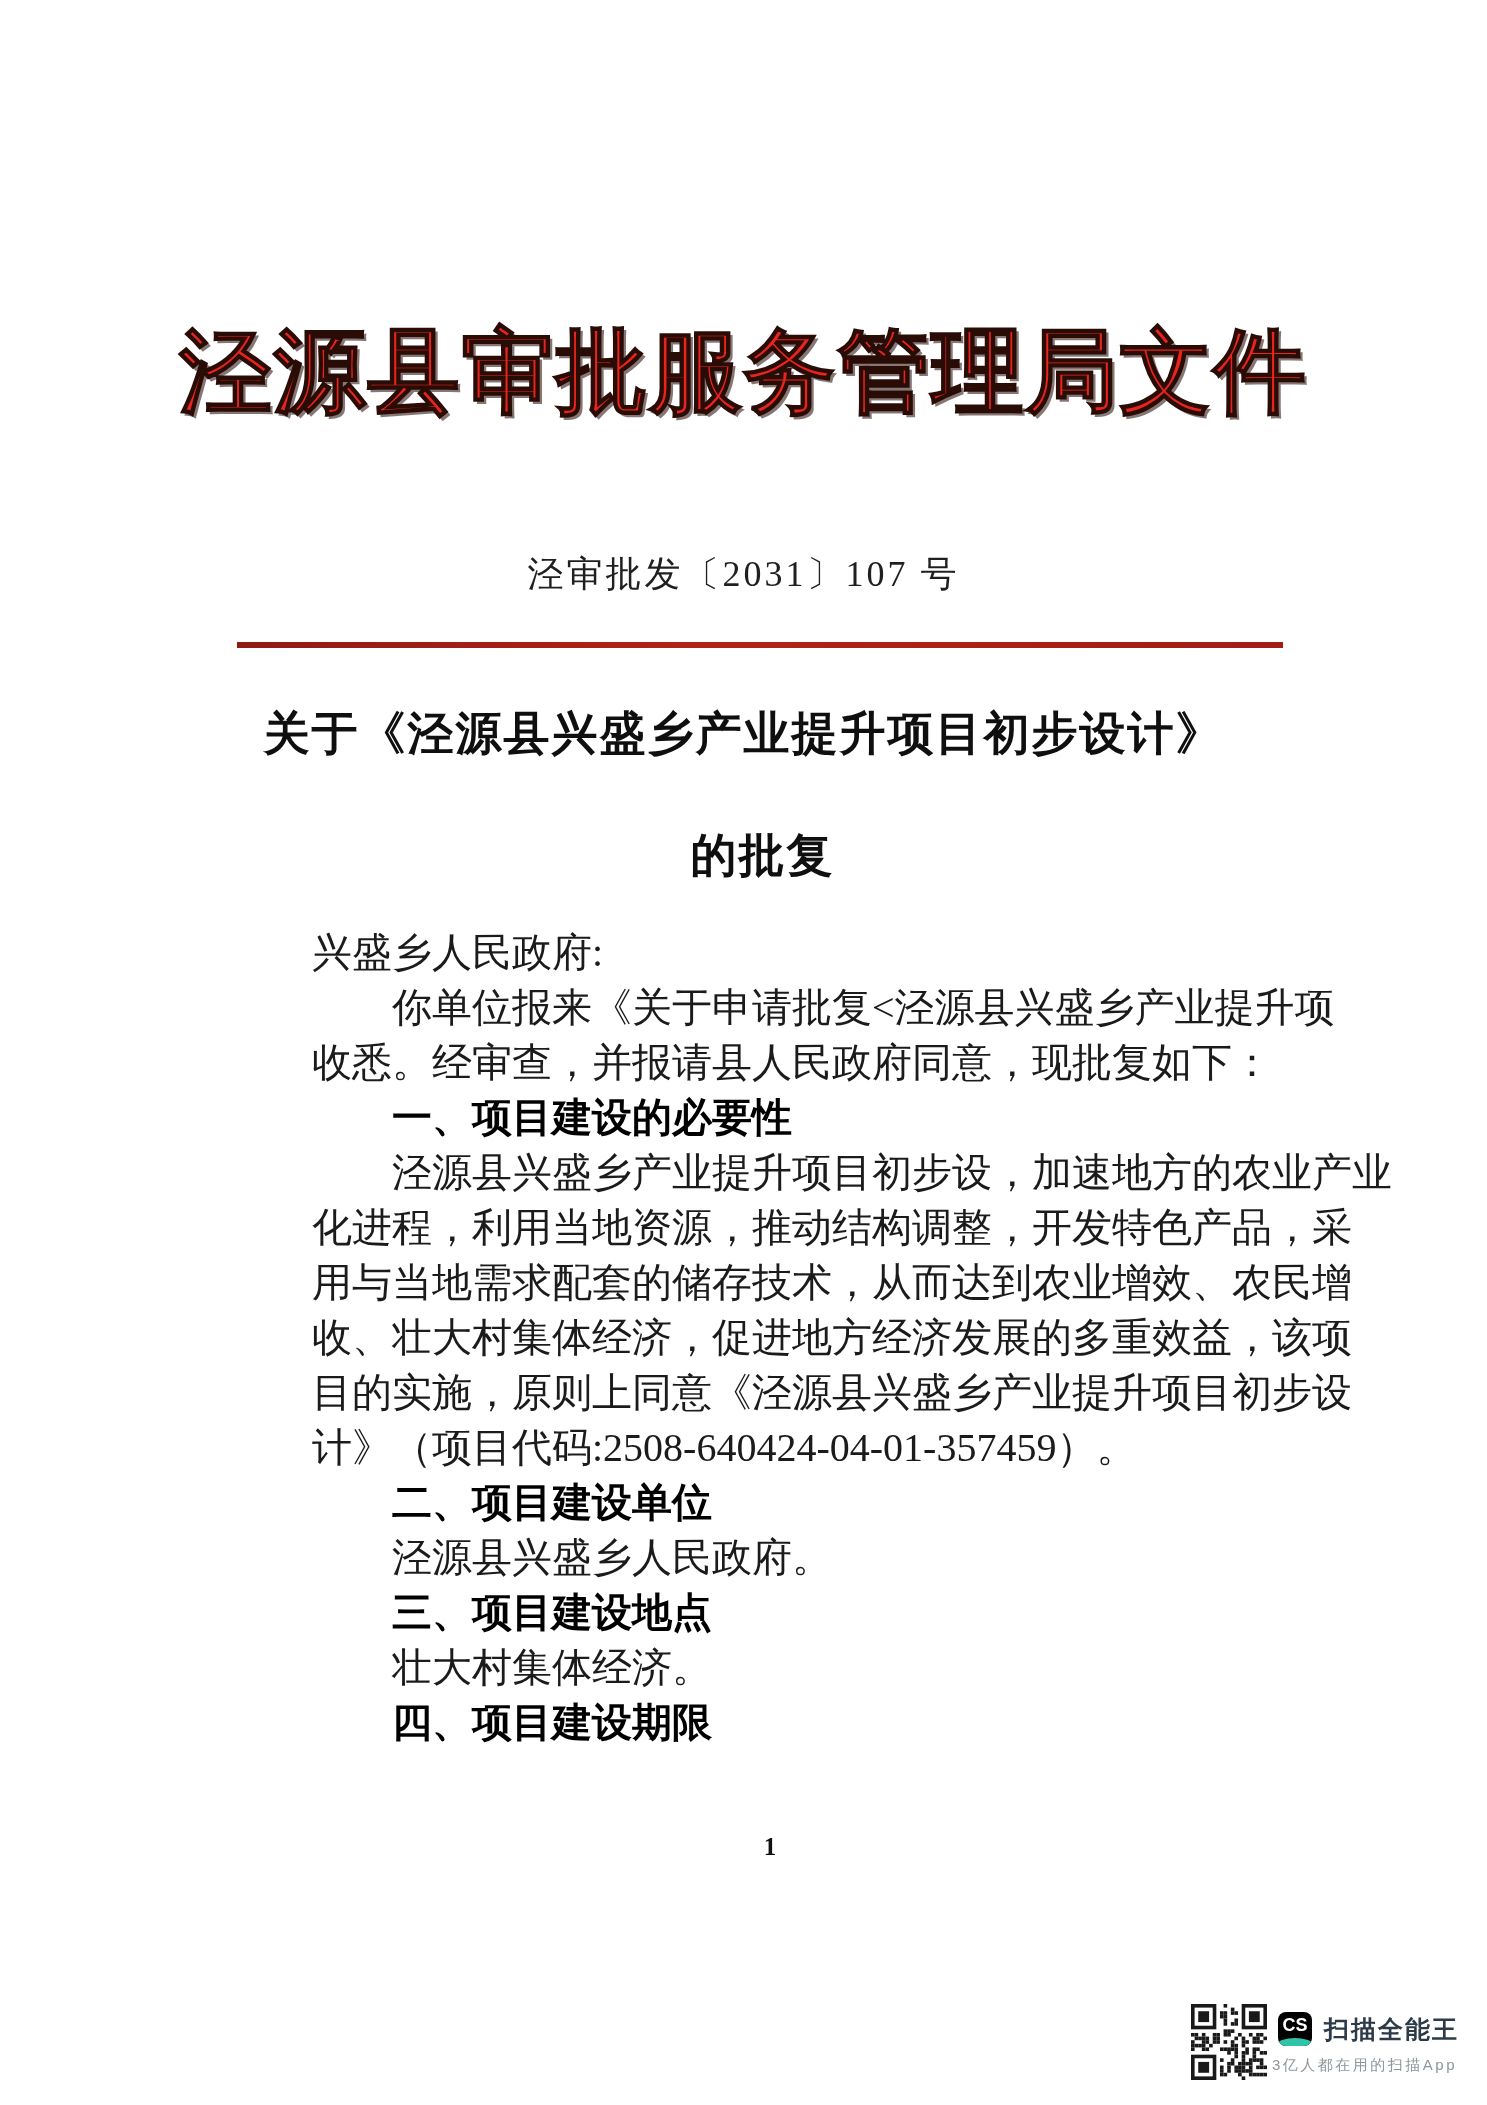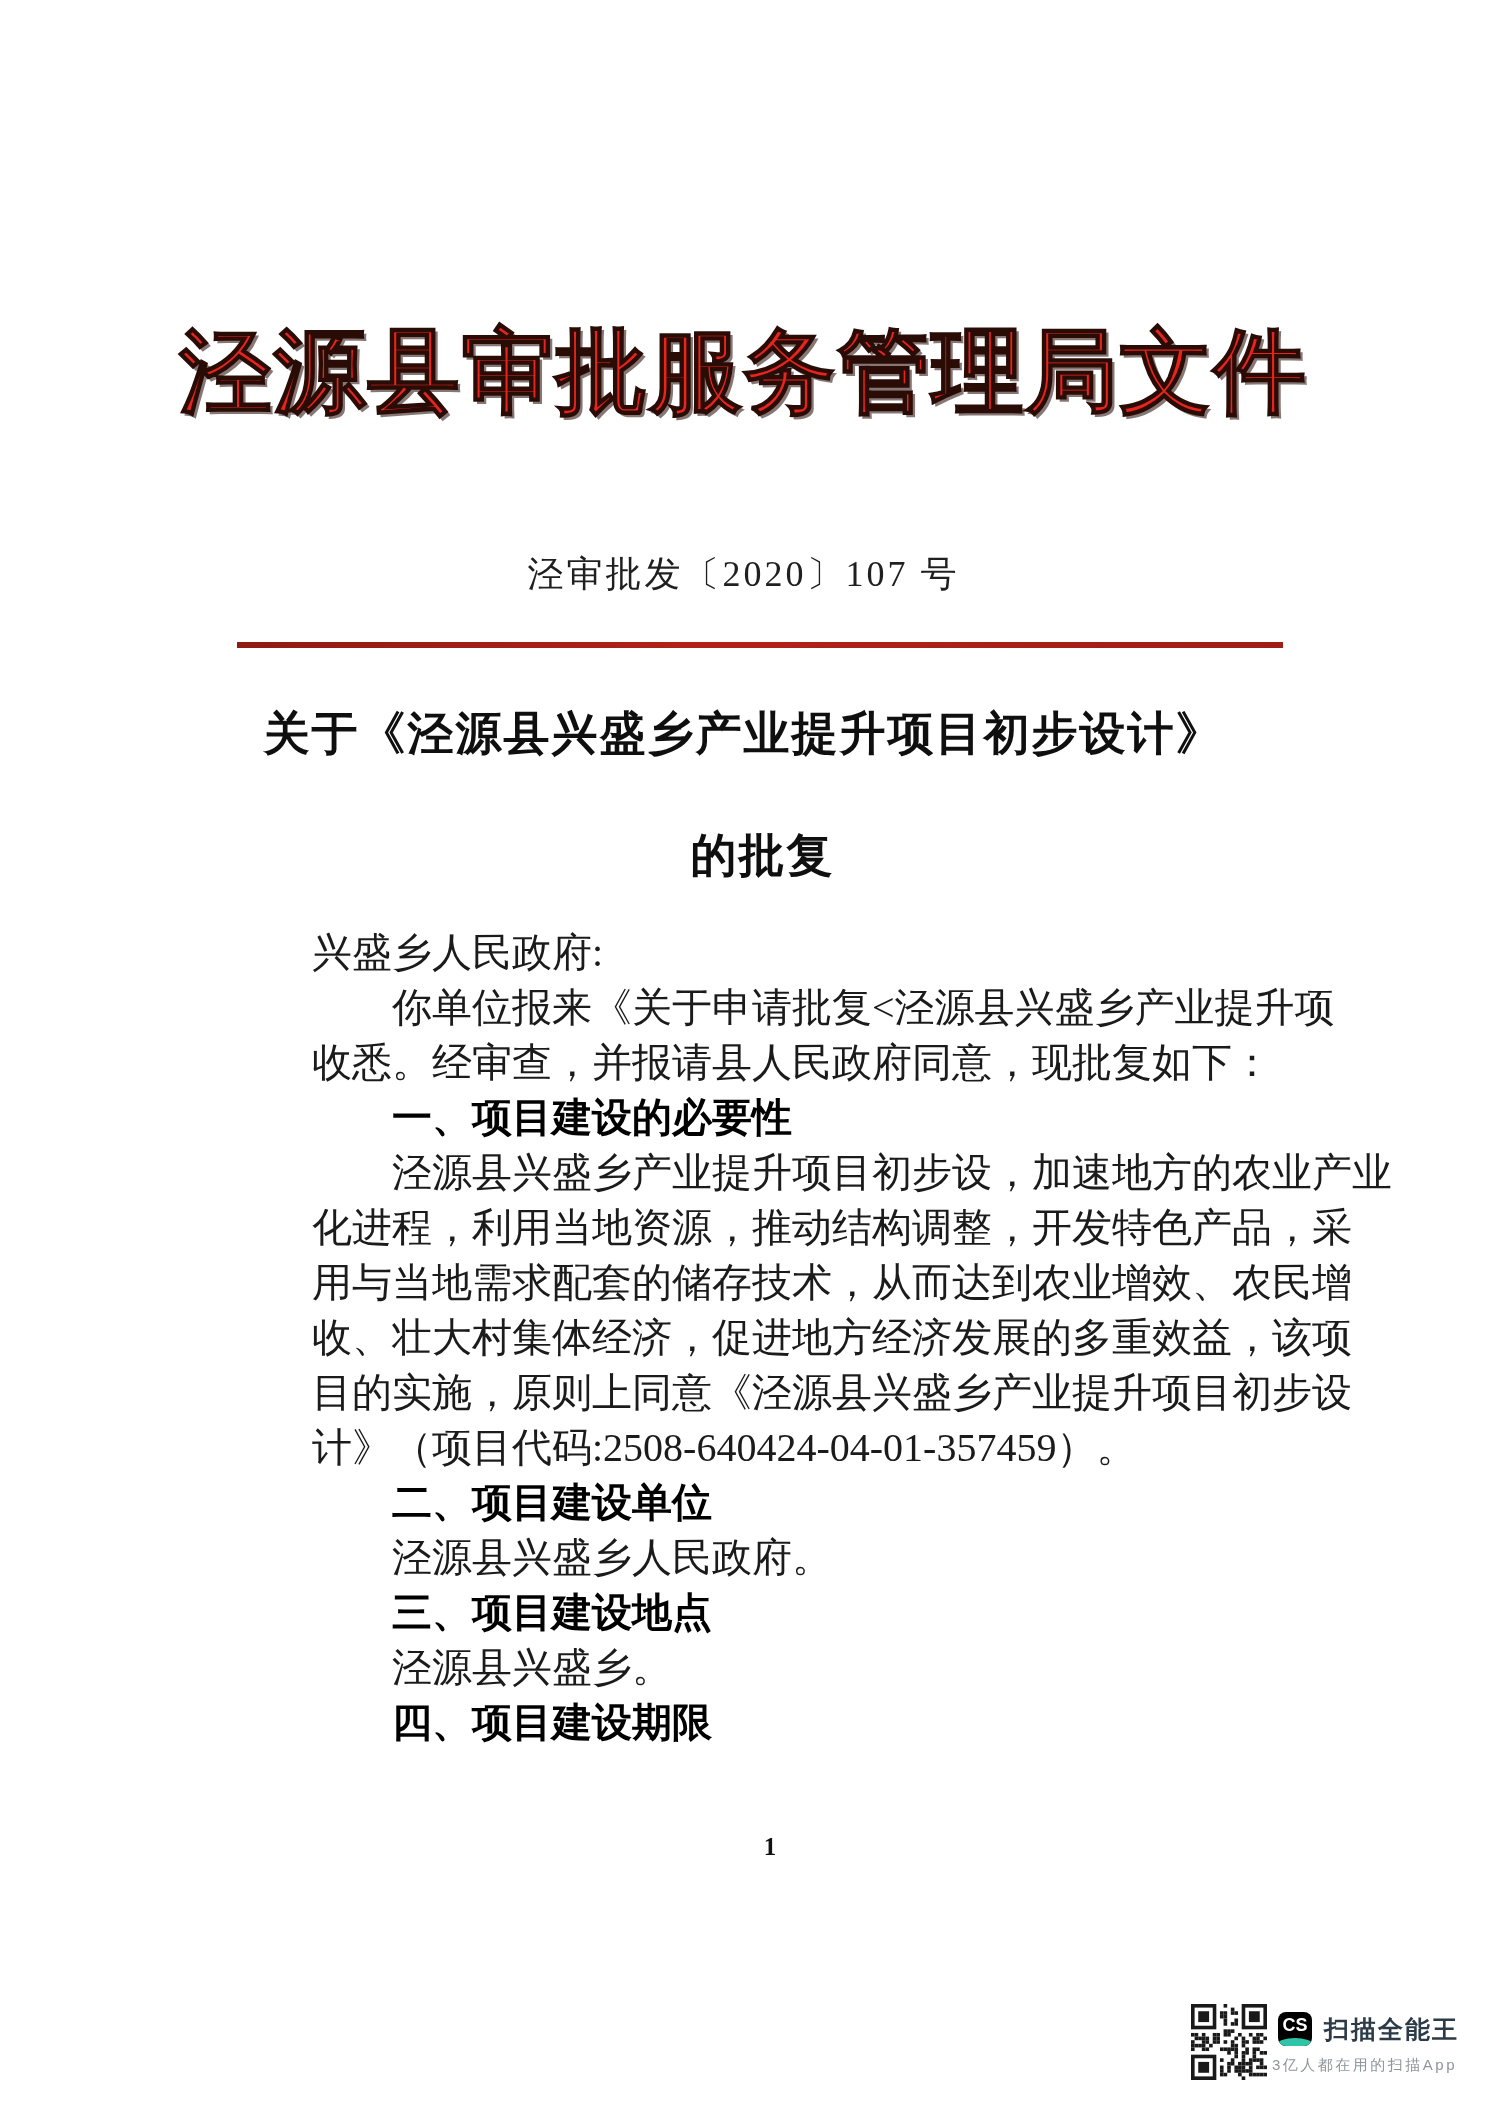--- a/index.html
+++ b/index.html
@@ -70,21 +70,21 @@
     font-size:15px;line-height:20px;letter-spacing:2.5px;color:#8e969c;
   }
 </style>
 </head>
 <body>
 
 <div class="page">
 
   <div class="org-title">泾源县审批服务管理局文件</div>
 
-  <div class="doc-number">泾审批发〔2020〕107 号</div>
+  <div class="doc-number">泾审批发〔2031〕107 号</div>
 
   <div class="red-rule"></div>
 
   <div class="doc-title t1">关于《泾源县兴盛乡产业提升项目初步设计》</div>
   <div class="doc-title t2">的批复</div>
 
   <div class="body-block">
     <div>
         <div class="line">兴盛乡人民政府:</div>
         <div class="line indent">你单位报来《关于申请批复&lt;泾源县兴盛乡产业提升项</div>
@@ -92,21 +92,21 @@
         <div class="line indent heading">一、项目建设的必要性</div>
         <div class="line indent">泾源县兴盛乡产业提升项目初步设，加速地方的农业产业</div>
         <div class="line">化进程，利用当地资源，推动结构调整，开发特色产品，采</div>
         <div class="line">用与当地需求配套的储存技术，从而达到农业增效、农民增</div>
         <div class="line">收、壮大村集体经济，促进地方经济发展的多重效益，该项</div>
         <div class="line">目的实施，原则上同意《泾源县兴盛乡产业提升项目初步设</div>
         <div class="line">计》（项目代码:2508-640424-04-01-357459）。</div>
         <div class="line indent heading">二、项目建设单位</div>
         <div class="line indent">泾源县兴盛乡人民政府。</div>
         <div class="line indent heading">三、项目建设地点</div>
-        <div class="line indent">泾源县兴盛乡。</div>
+        <div class="line indent">壮大村集体经济。</div>
         <div class="line indent heading">四、项目建设期限</div>
       </div>
   </div>
 
   <div class="page-num">1</div>
 
   <svg class="qr" id="qr-svg" viewBox="0 0 76 76" xmlns="http://www.w3.org/2000/svg">
       <rect x="0" y="0" width="76" height="76" fill="#ffffff"></rect>
       <rect x="32.57142857142857" y="0" width="3.619047619047619" height="3.619047619047619" fill="#191919"></rect>
       <rect x="39.80952380952381" y="3.619047619047619" width="3.619047619047619" height="3.619047619047619" fill="#191919"></rect>

